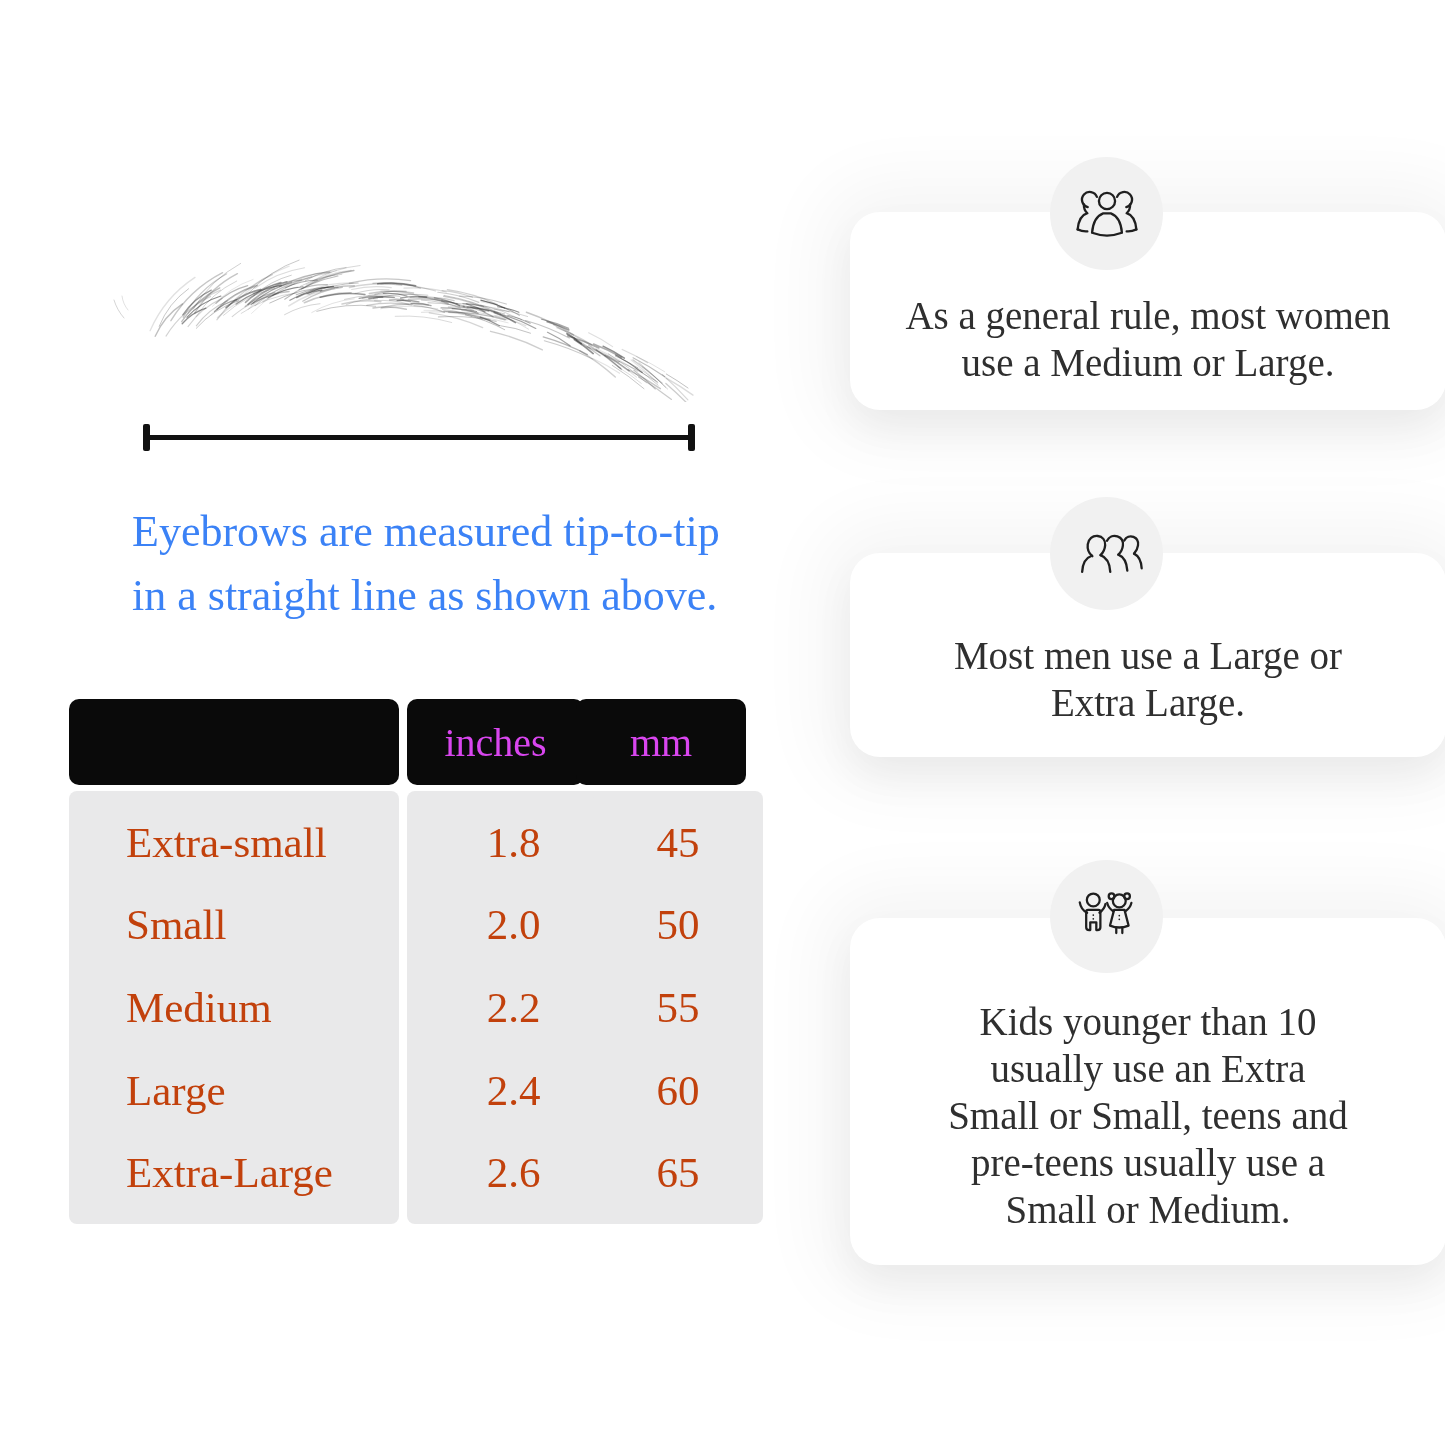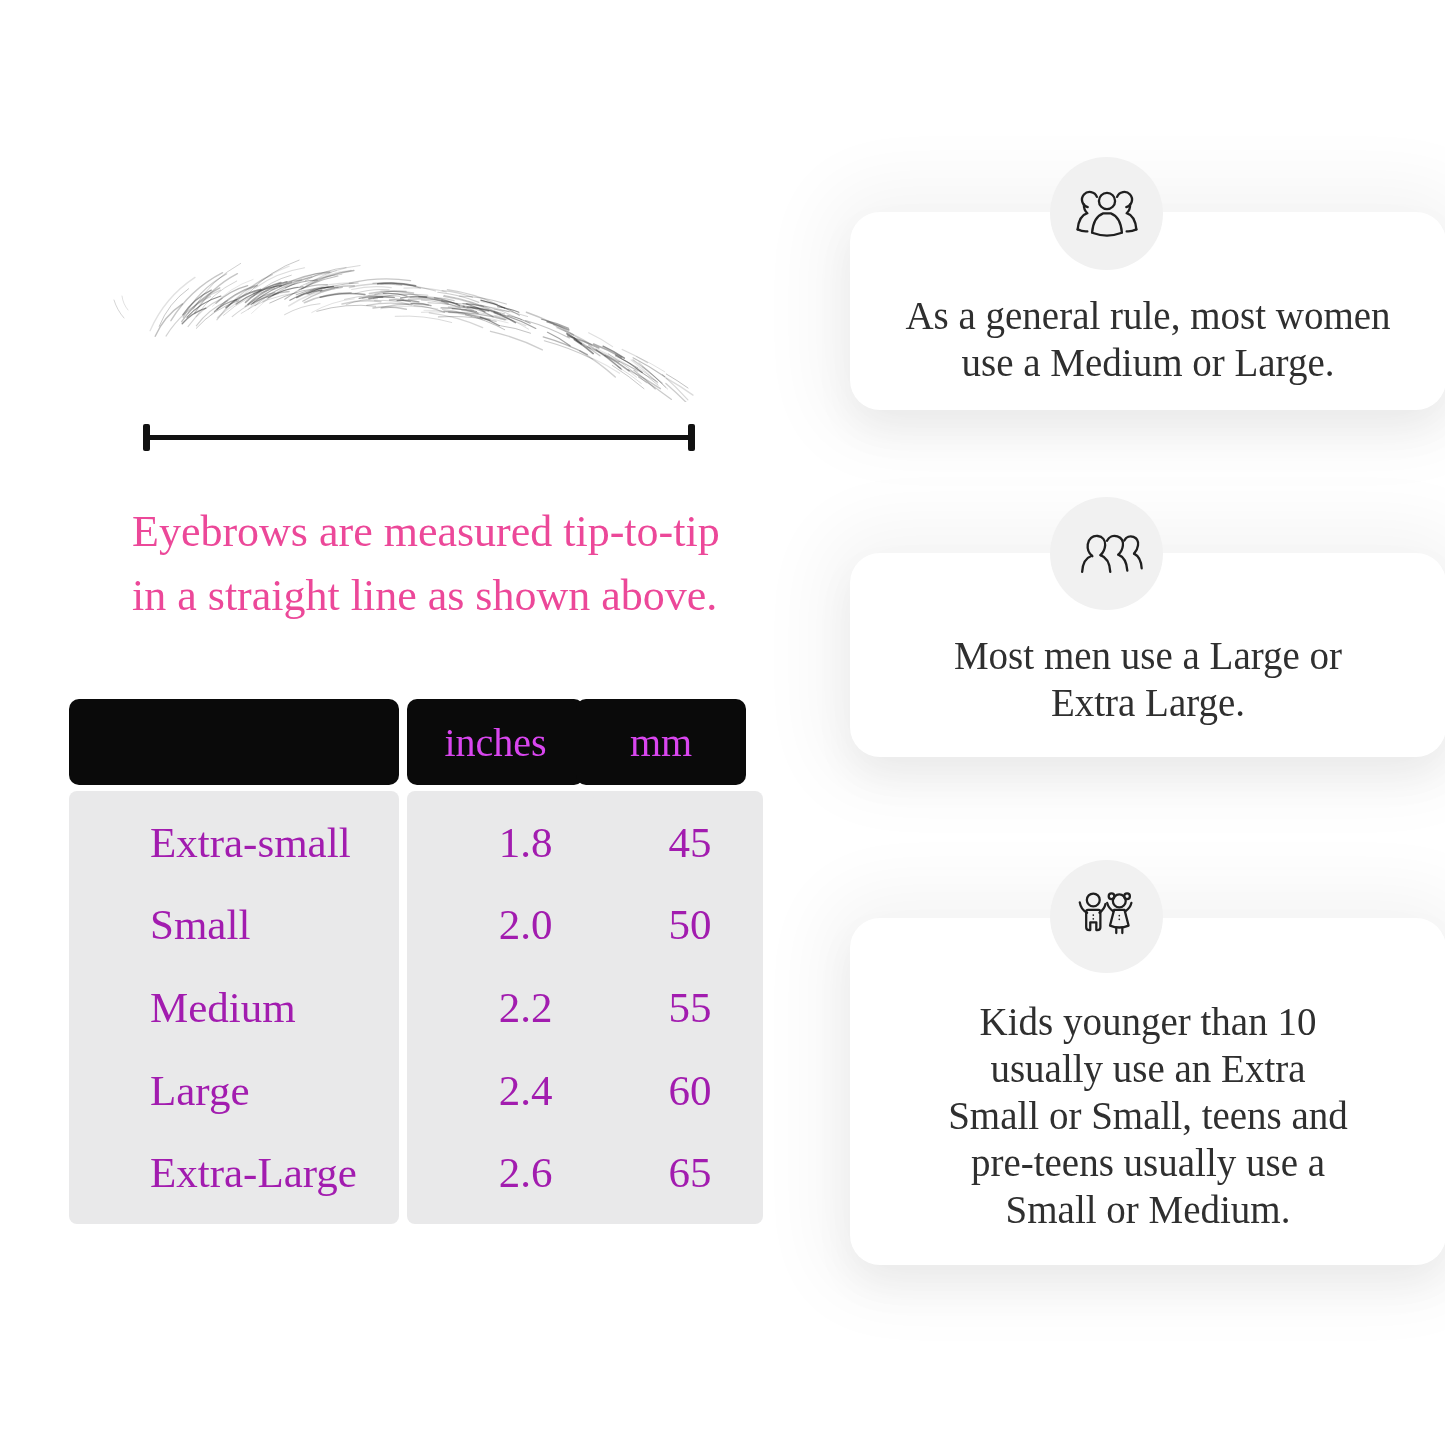--- a/index.html
+++ b/index.html
@@ -13,38 +13,38 @@
   
   .eyebrow { position:absolute; left:108px; top:234px; width:592px; height:168px; }
 
   
   .mline { position:absolute; left:146px; top:435px; width:549px; height:5px; background:#111; }
   .mcap  { position:absolute; top:424px; width:7px; height:27px; background:#111; border-radius:2px; }
   .mcap-left  { left:143px; }
   .mcap-right { left:688px; }
 
   
-  .caption { position:absolute; left:132px; top:500px; font-size:44px; line-height:64px; color:#ec4899; white-space:nowrap; }
+  .caption { position:absolute; left:132px; top:500px; font-size:44px; line-height:64px; color:#3b82f6; white-space:nowrap; }
 
   
   .th {
     position:absolute; top:699px; height:86px; background:#0a0a0a; border-radius:10px;
     color:#d946ef; display:flex; align-items:center; justify-content:center; font-size:40px;
   }
   .th1 { left:69px;  width:330px; }
   .th2 { left:407px; width:177px; }
   .th3 { left:576px; width:170px; }
   .tcol {
     position:absolute; top:791px; height:433px; background:#e9e9ea; border-radius:8px;
     display:flex; flex-direction:column; box-sizing:border-box; padding:10px 0;
   }
   .tcol1 { left:69px;  width:330px; }
   .tcol2 { left:407px; width:213px; }
   .tcol3 { left:593px; width:170px; }
-  .cell { flex:1; display:flex; align-items:center; font-size:43px; color:#a21caf; white-space:nowrap;margin-left:24px; }
+  .cell { flex:1; display:flex; align-items:center; font-size:43px; color:#c2410c; white-space:nowrap; }
   .tcol1 .cell { padding-left:57px; }
   .tcol2 .cell, .tcol3 .cell { justify-content:center; }
 
   
   .card {
     position:absolute; left:850px; width:596px; background:#ffffff; border-radius:30px;
     box-shadow: 0 0 70px 30px rgba(0,0,0,0.045), 0 20px 40px rgba(0,0,0,0.05);
     box-sizing:border-box; text-align:center; color:#2f2f2f; z-index:1;
   }
   .card .lines { font-size:39px; line-height:47px; }

